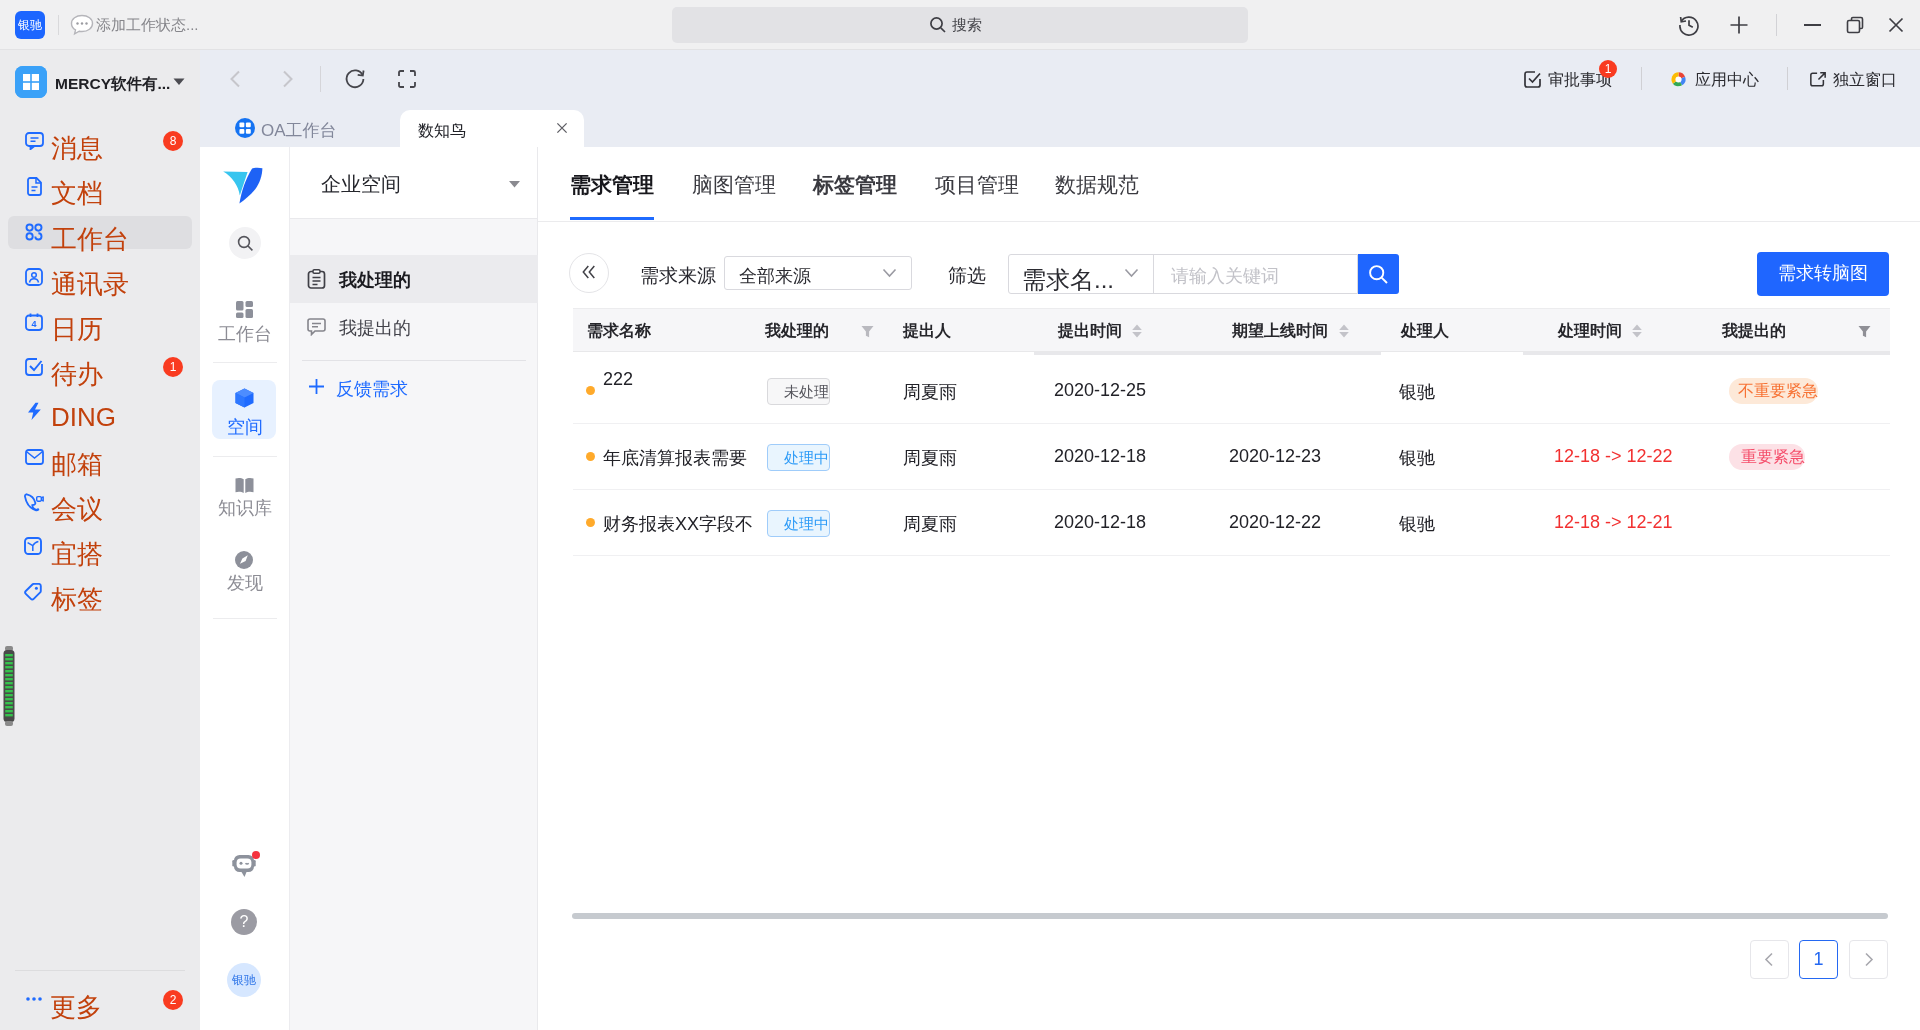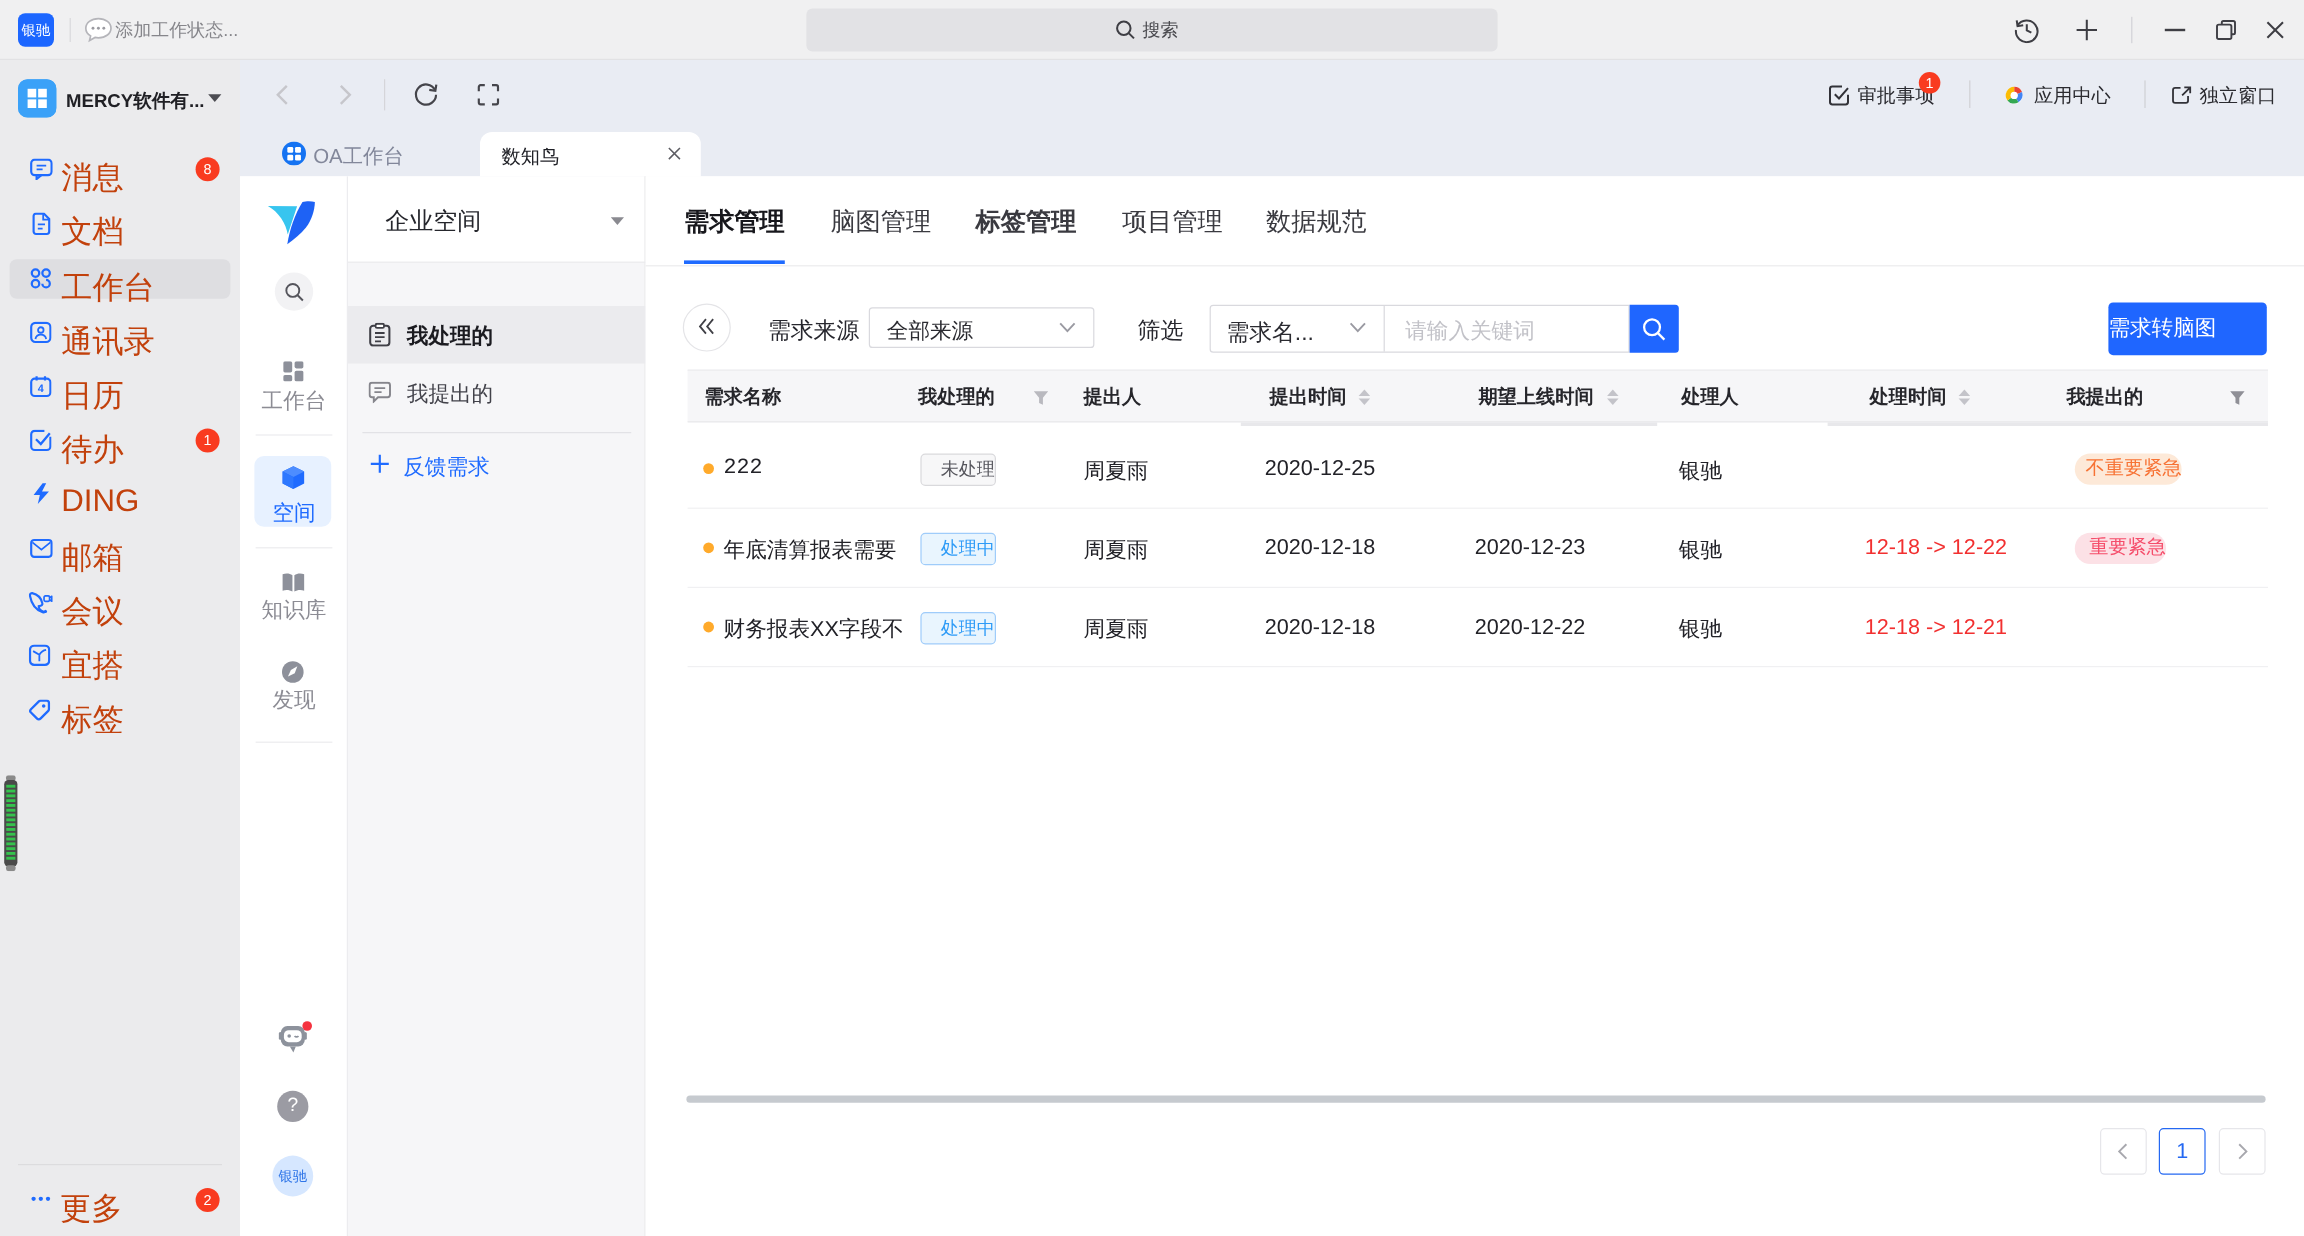--- a/index.html
+++ b/index.html
@@ -52,21 +52,21 @@
 #mtab1{left:570px;font-weight:bold;color:#17171c;}
 #underline{left:570px;top:217px;width:84px;height:3px;background:#1f6bff;}
 
 #collapse{left:569px;top:253px;width:40px;height:40px;border-radius:50%;background:#fff;border:1px solid #e4e4e7;}
 .flabel{position:absolute;top:263px;font-size:19px;color:#27272e;}
 #sel1{left:724px;top:256px;width:188px;height:34px;border:1px solid #d9d9de;border-radius:3px;background:#fff;}
 #grp{left:1008px;top:254px;width:350px;height:40px;border:1px solid #d9d9de;border-radius:3px 0 0 3px;background:#fff;}
 #grp-div{left:1153px;top:255px;width:1px;height:38px;background:#d9d9de;}
 #srchbtn{left:1358px;top:254px;width:41px;height:40px;background:#1f66ff;border-radius:0 3px 3px 0;}
 #bluebtn{left:1757px;top:252px;width:132px;height:44px;background:#1f66ff;border-radius:4px;color:#fff;
- font-size:18px;line-height:42px;}
+ font-size:18px;text-align:center;line-height:42px;}
 
 #thead{left:573px;top:308px;width:1317px;height:44px;background:#f6f6f8;border-top:1px solid #ececee;border-bottom:1px solid #e8e8ea;}
 .th{position:absolute;top:321px;font-size:16px;font-weight:bold;color:#26262b;}
 .td{position:absolute;font-size:18px;color:#222228;}
 .rowline{position:absolute;left:573px;width:1317px;height:1px;background:#f0f0f2;}
 .dot{position:absolute;left:586px;width:9px;height:9px;border-radius:50%;background:#ffaa2b;}
 .tag{position:absolute;left:767px;width:63px;height:27px;border-radius:4px;font-size:15px;text-align:right;line-height:25px;}
 .tag.gray{border:1px solid #d9d9dc;background:#f7f7f8;color:#55555c;}
 .tag.blue{border:1px solid #9fccfa;background:#e9f5fe;color:#2d9bf7;}
 .pill{position:absolute;left:1729px;height:26px;border-radius:13px;font-size:16px;text-align:right;line-height:26px;}
@@ -144,39 +144,39 @@
 <div class="abs mtab" style="left:935px;">项目管理</div>
 <div class="abs mtab" style="left:1055px;">数据规范</div>
 
 <div class="abs" id="collapse"></div>
 <div class="abs flabel" style="left:640px;">需求来源</div>
 <div class="abs" id="sel1"></div>
 <div class="abs flabel" style="left:739px;top:264px;font-size:18px;color:#2b2b31;">全部来源</div>
 <div class="abs flabel" style="left:948px;">筛选</div>
 <div class="abs" id="grp"></div>
 <div class="abs" id="grp-div"></div>
-<div class="abs flabel" style="left:1022px;top:264px;font-size:19px;color:#2b2b31;">需求名...</div>
+<div class="abs flabel" style="left:1022px;top:264px;font-size:24px;color:#2b2b31;">需求名...</div>
 <div class="abs flabel" style="left:1171px;top:264px;font-size:18px;color:#c2c2c8;">请输入关键词</div>
 <div class="abs" id="srchbtn"></div>
 <div class="abs" id="bluebtn">需求转脑图</div>
 
 <div class="abs" id="thead"></div>
 <div class="abs th" style="left:587px;">需求名称</div>
 <div class="abs th" style="left:765px;">我处理的</div>
 <div class="abs th" style="left:903px;">提出人</div>
 <div class="abs th" style="left:1058px;">提出时间</div>
 <div class="abs th" style="left:1232px;">期望上线时间</div>
 <div class="abs th" style="left:1401px;">处理人</div>
 <div class="abs th" style="left:1558px;">处理时间</div>
 <div class="abs th" style="left:1722px;">我提出的</div>
 <div class="abs" style="left:1034px;top:352px;width:347px;height:3px;background:#e8e8eb;"></div>
 <div class="abs" style="left:1523px;top:352px;width:367px;height:3px;background:#e8e8eb;"></div>
 
 <div class="abs dot" style="top:386px;"></div>
-<div class="abs td" style="left:603px;top:380px;font-family:Liberation Mono, monospace;">222</div>
+<div class="abs td" style="left:603px;top:369px;">222</div>
 <div class="abs tag gray" style="top:378px;">未处理</div>
 <div class="abs td" style="left:903px;top:380px;">周夏雨</div>
 <div class="abs td" style="left:1054px;top:380px;">2020-12-25</div>
 <div class="abs td" style="left:1399px;top:380px;">银驰</div>
 <div class="abs pill" style="top:378px;width:89px;background:#fde9d8;color:#f77234;">不重要紧急</div>
 <div class="rowline" style="top:423px;"></div>
 <div class="abs dot" style="top:452px;"></div>
 <div class="abs td" style="left:603px;top:446px;">年底清算报表需要</div>
 <div class="abs tag blue" style="top:444px;">处理中</div>
 <div class="abs td" style="left:903px;top:446px;">周夏雨</div>

